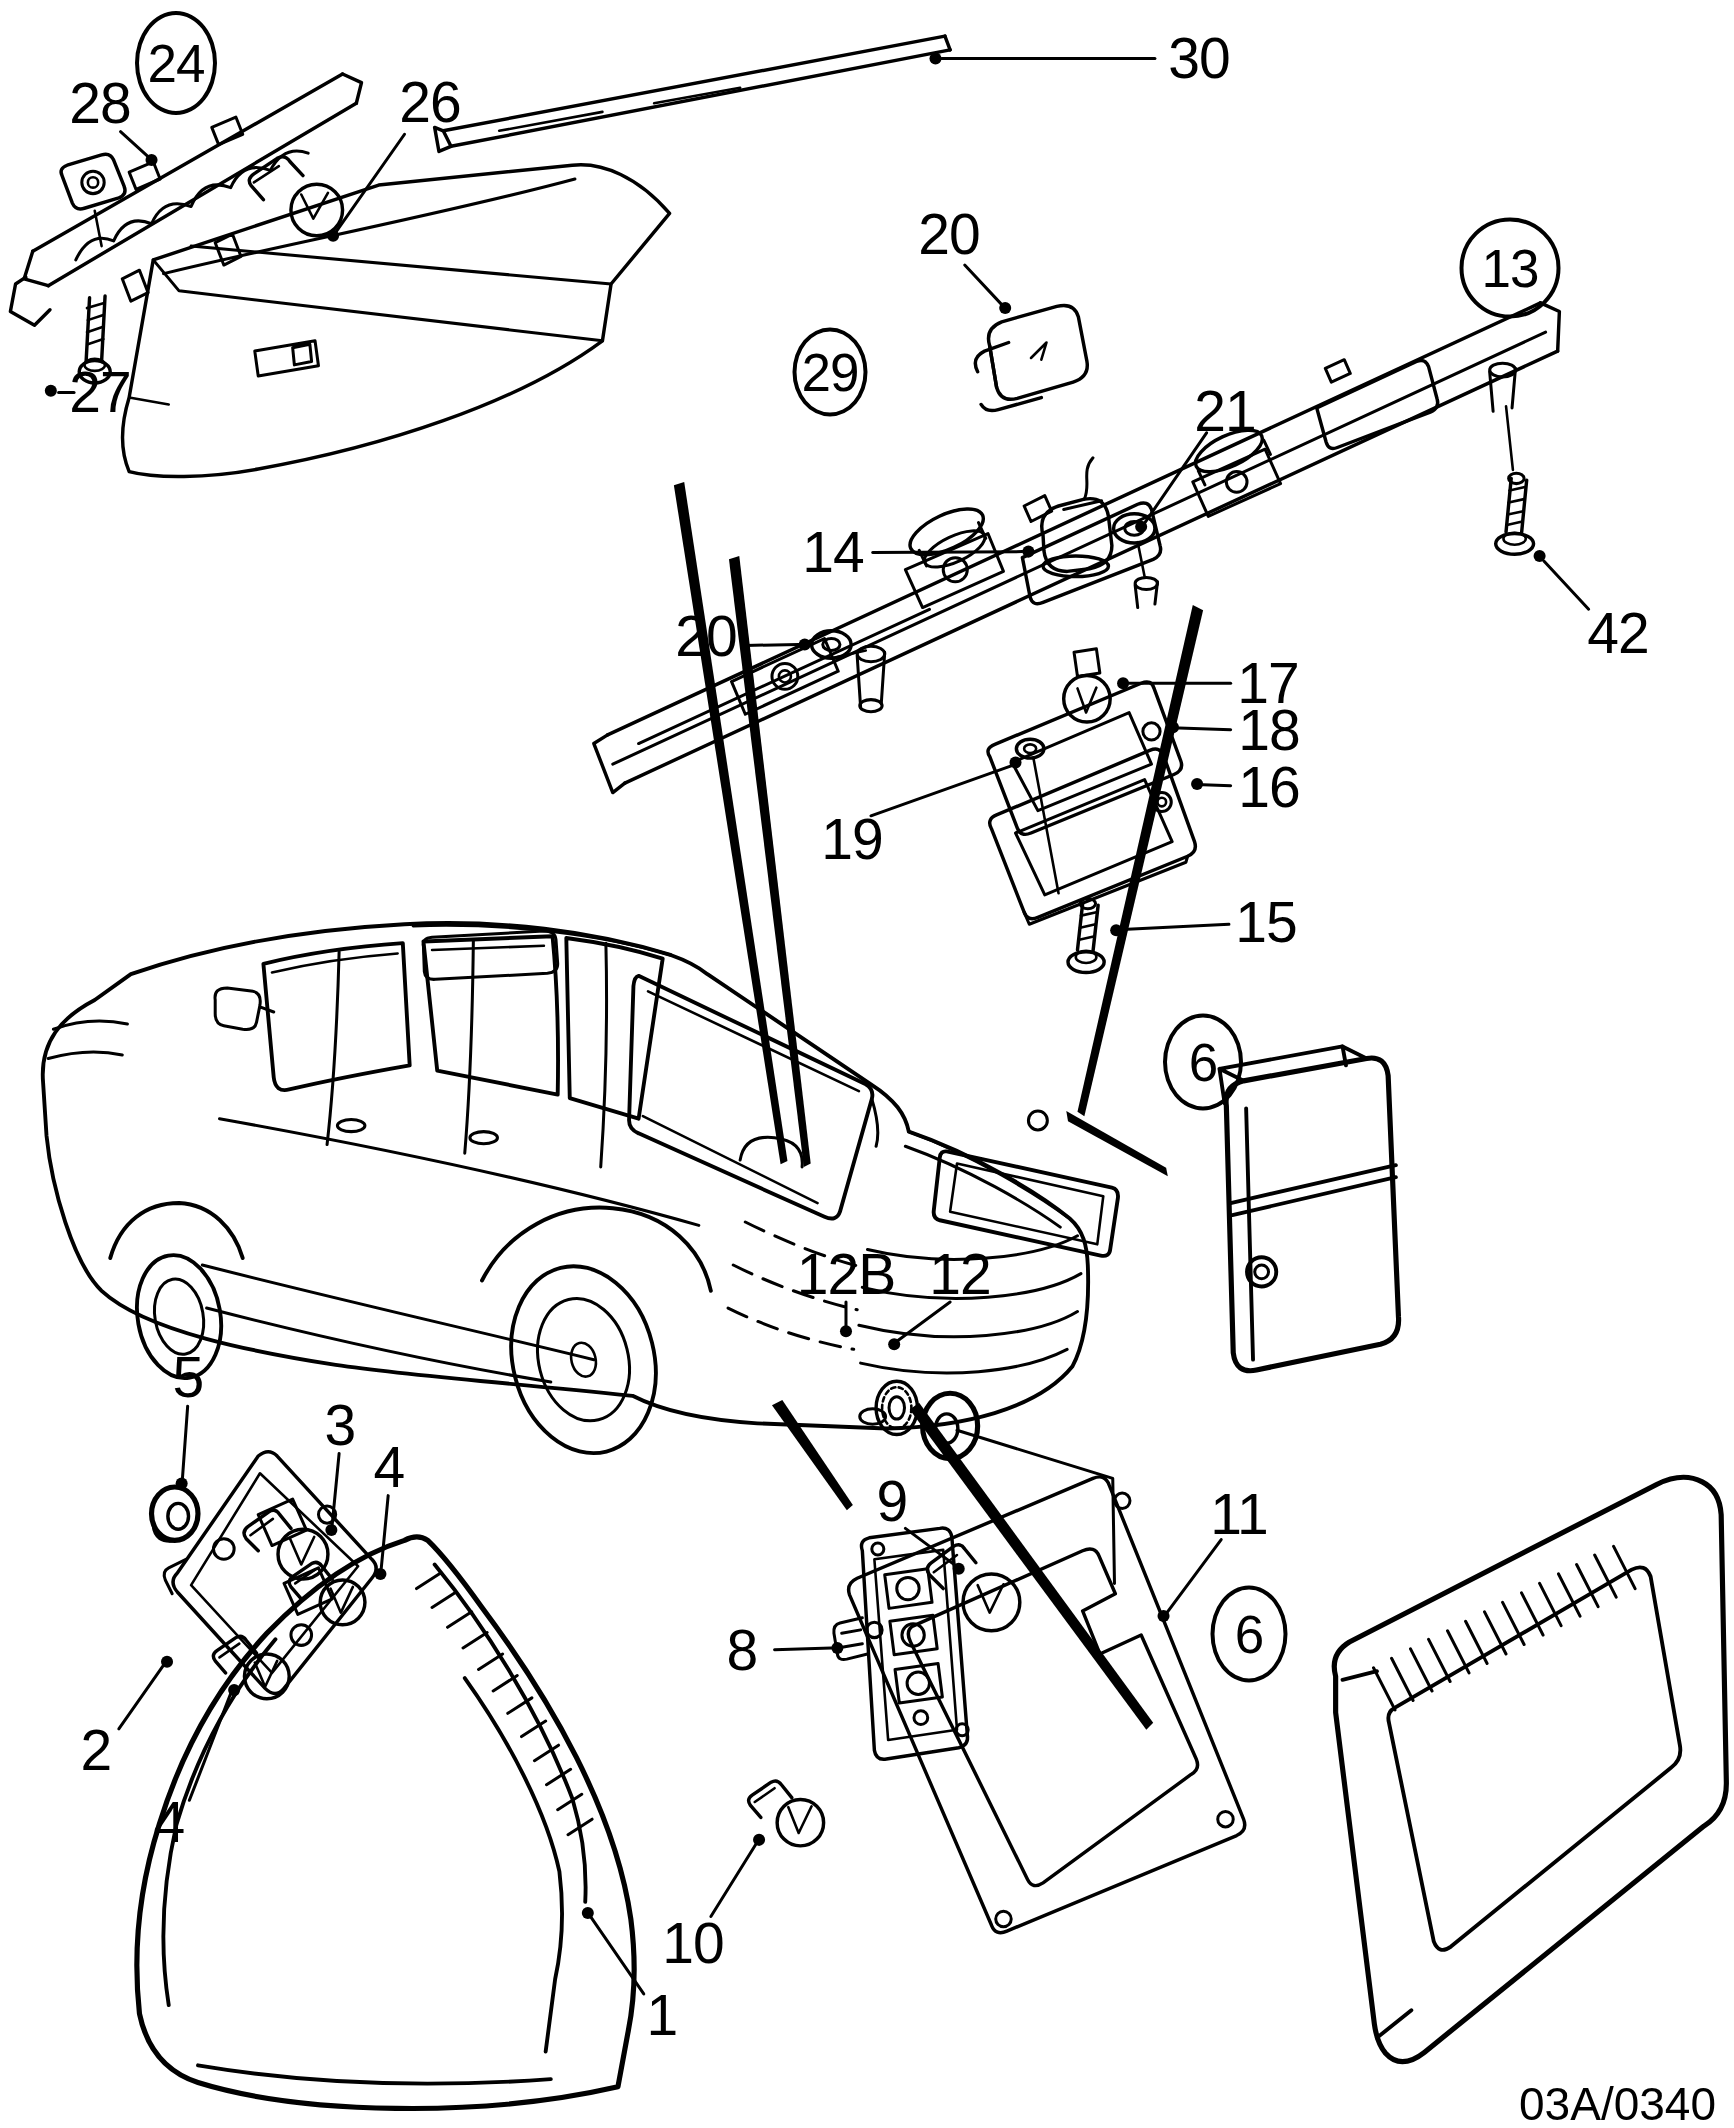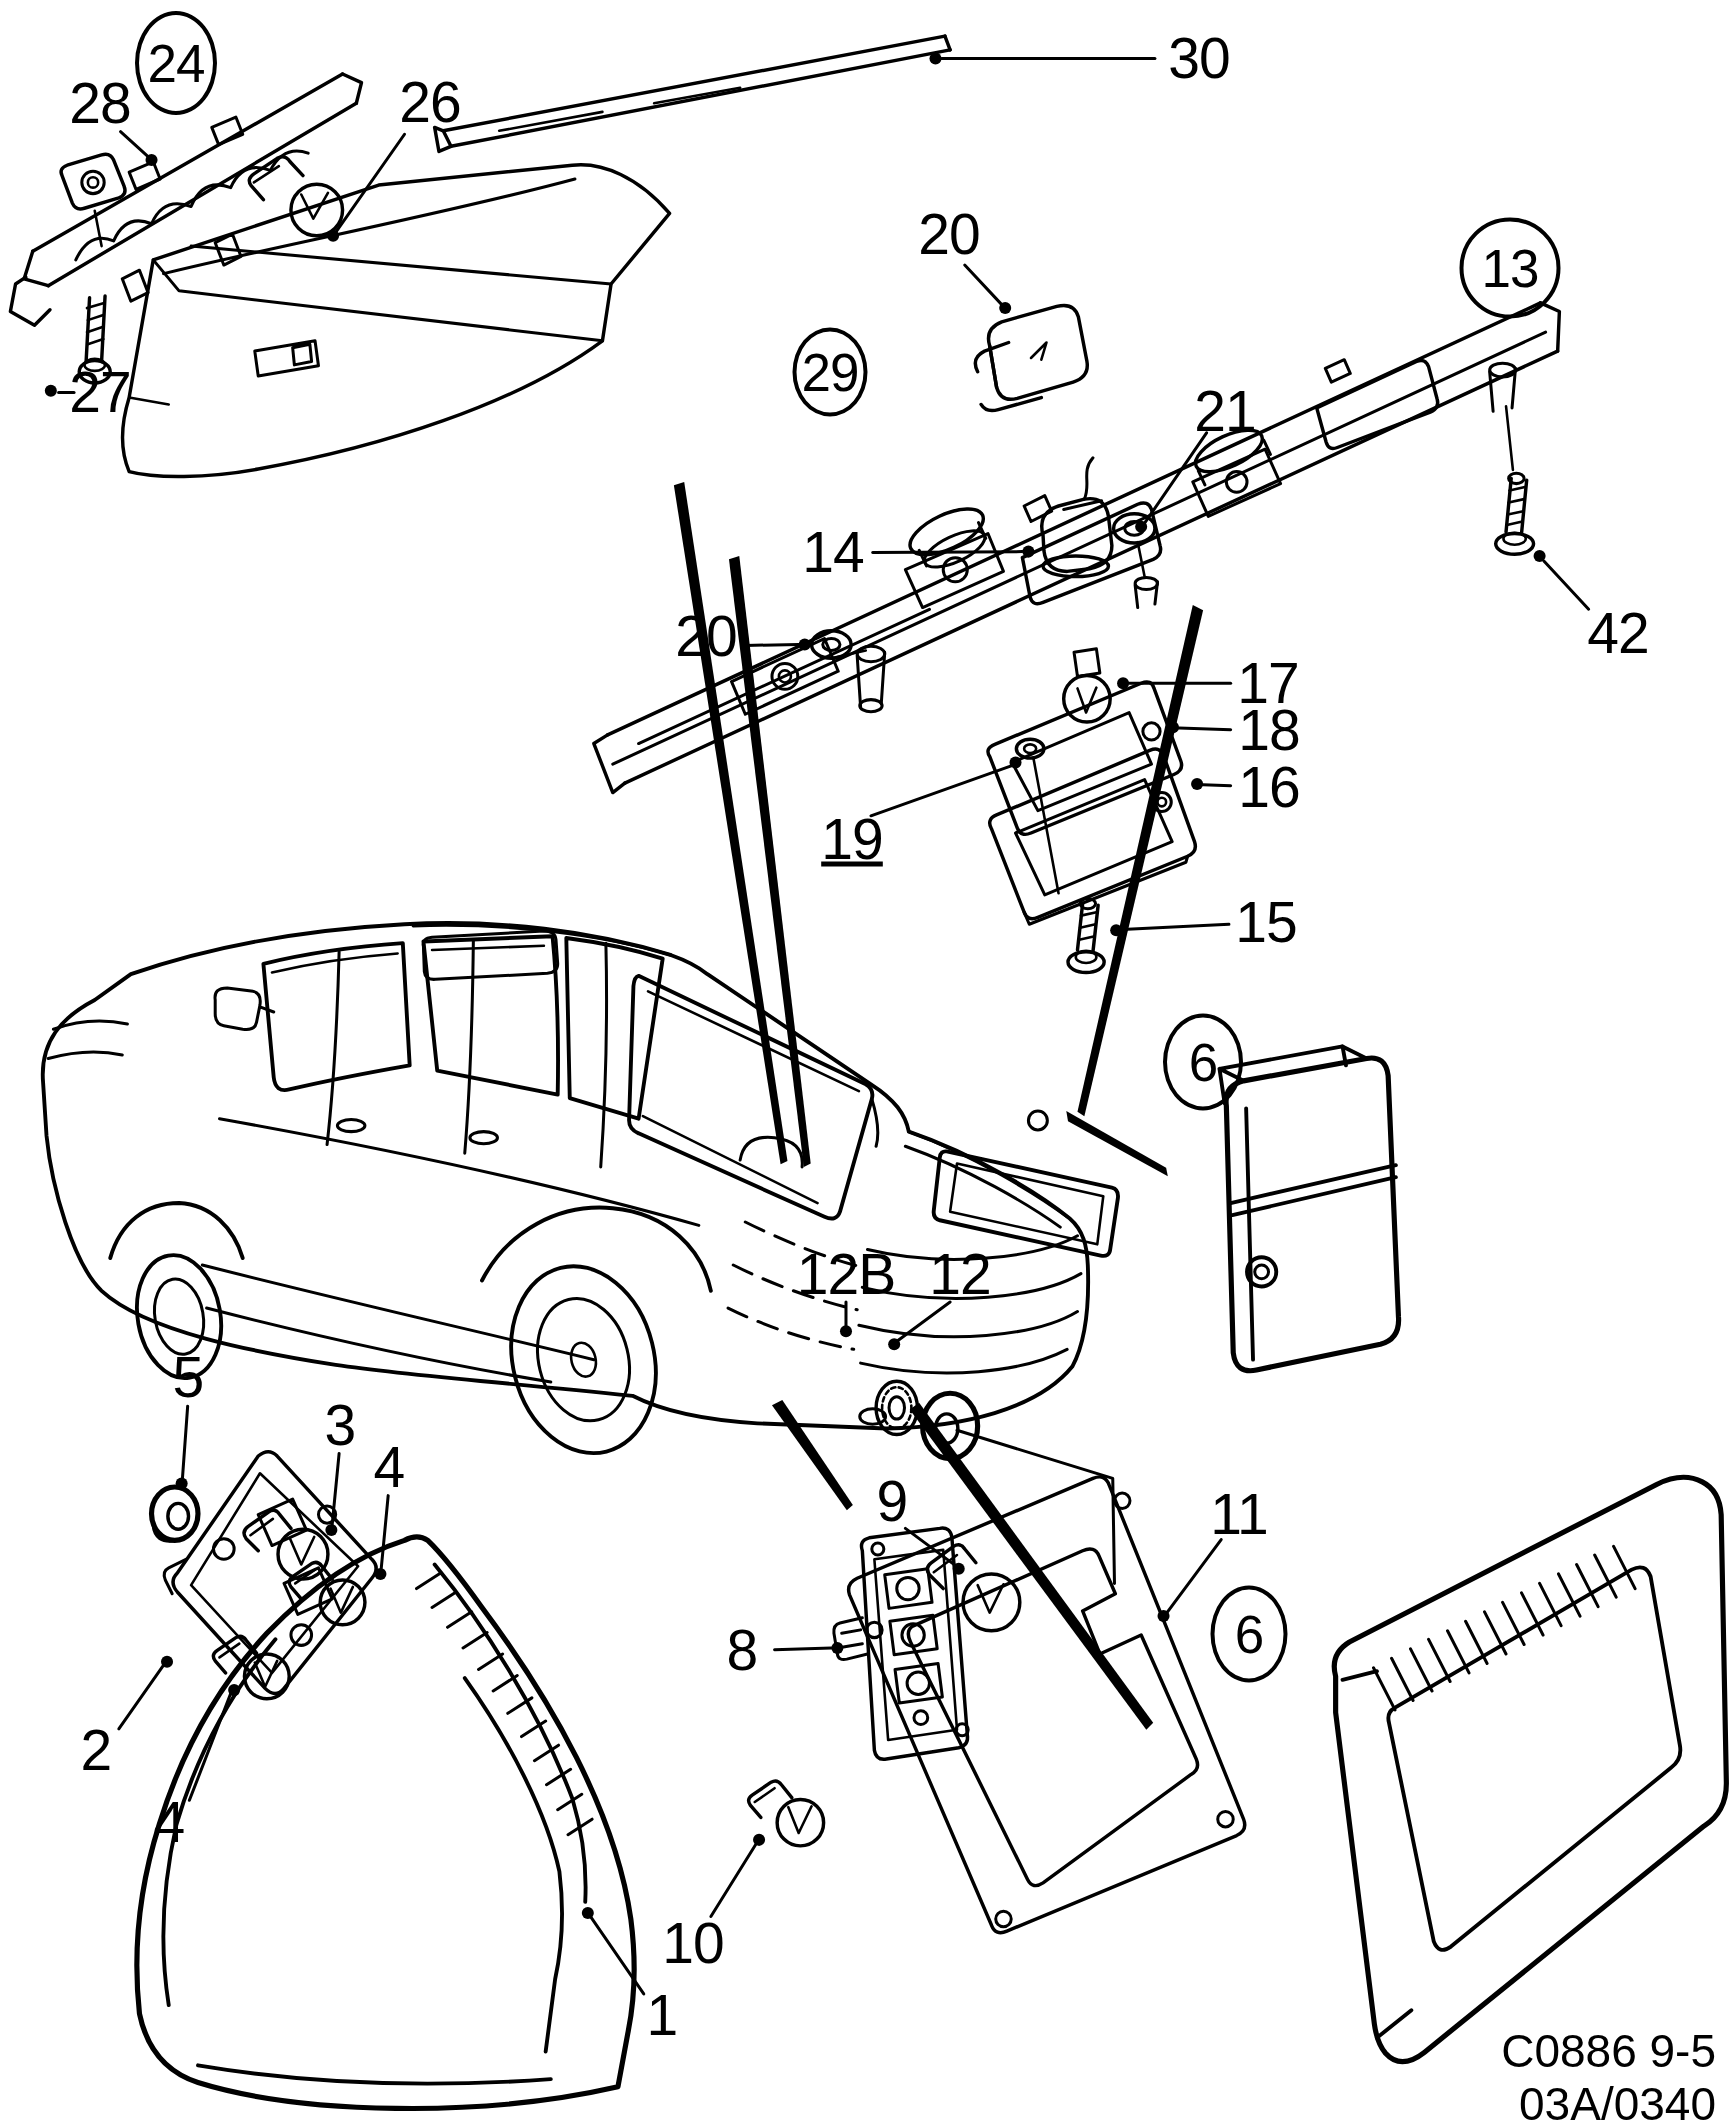--- a/index.html
+++ b/index.html
@@ -379,34 +379,33 @@
   <div class="callout circled" style="left:830px;top:372px;width:67px;height:81px;">29</div>
   <div class="callout" style="left:949px;top:234px;">20</div>
   <div class="callout circled" style="left:1510px;top:268px;width:93px;height:93px;">13</div>
   <div class="callout" style="left:1225px;top:411px;">21</div>
   <div class="callout" style="left:1618px;top:633px;">42</div>
   <div class="callout" style="left:833px;top:552px;text-align:right;">14</div>
   <div class="callout" style="left:706px;top:636px;">20</div>
   <div class="callout" style="left:1268px;top:683px;">17</div>
   <div class="callout" style="left:1269px;top:730px;">18</div>
   <div class="callout" style="left:1269px;top:787px;">16</div>
-  <div class="callout" style="left:852px;top:839px;text-decoration:underline;">19</div>
+  <div class="callout" style="left:852px;top:839px;">19</div>
   <div class="callout" style="left:1266px;top:922px;">15</div>
   <div class="callout" style="left:846px;top:1274px;">12B</div>
   <div class="callout" style="left:960px;top:1274px;">12</div>
   <div class="callout" style="left:892px;top:1501px;">9</div>
   <div class="callout" style="left:742px;top:1650px;">8</div>
   <div class="callout" style="left:1239px;top:1514px;">11</div>
   <div class="callout circled" style="left:1203px;top:1062px;width:72px;height:89px;">6</div>
   <div class="callout circled" style="left:1249px;top:1634px;width:69px;height:89px;">6</div>
   <div class="callout" style="left:693px;top:1943px;">10</div>
   <div class="callout" style="left:662px;top:2015px;">1</div>
   <div class="callout" style="left:188px;top:1377px;">5</div>
   <div class="callout" style="left:340px;top:1425px;">3</div>
   <div class="callout" style="left:389px;top:1467px;">4</div>
   <div class="callout" style="left:96px;top:1750px;">2</div>
   <div class="callout" style="left:169px;top:1822px;">4</div>
 
-  <div class="footer-code" style="top:2024px;">C0886 9-5</div>
   <div class="footer-code" style="top:2077px;">03A/0340</div>
 
 </div>
 
 
 </body></html>

